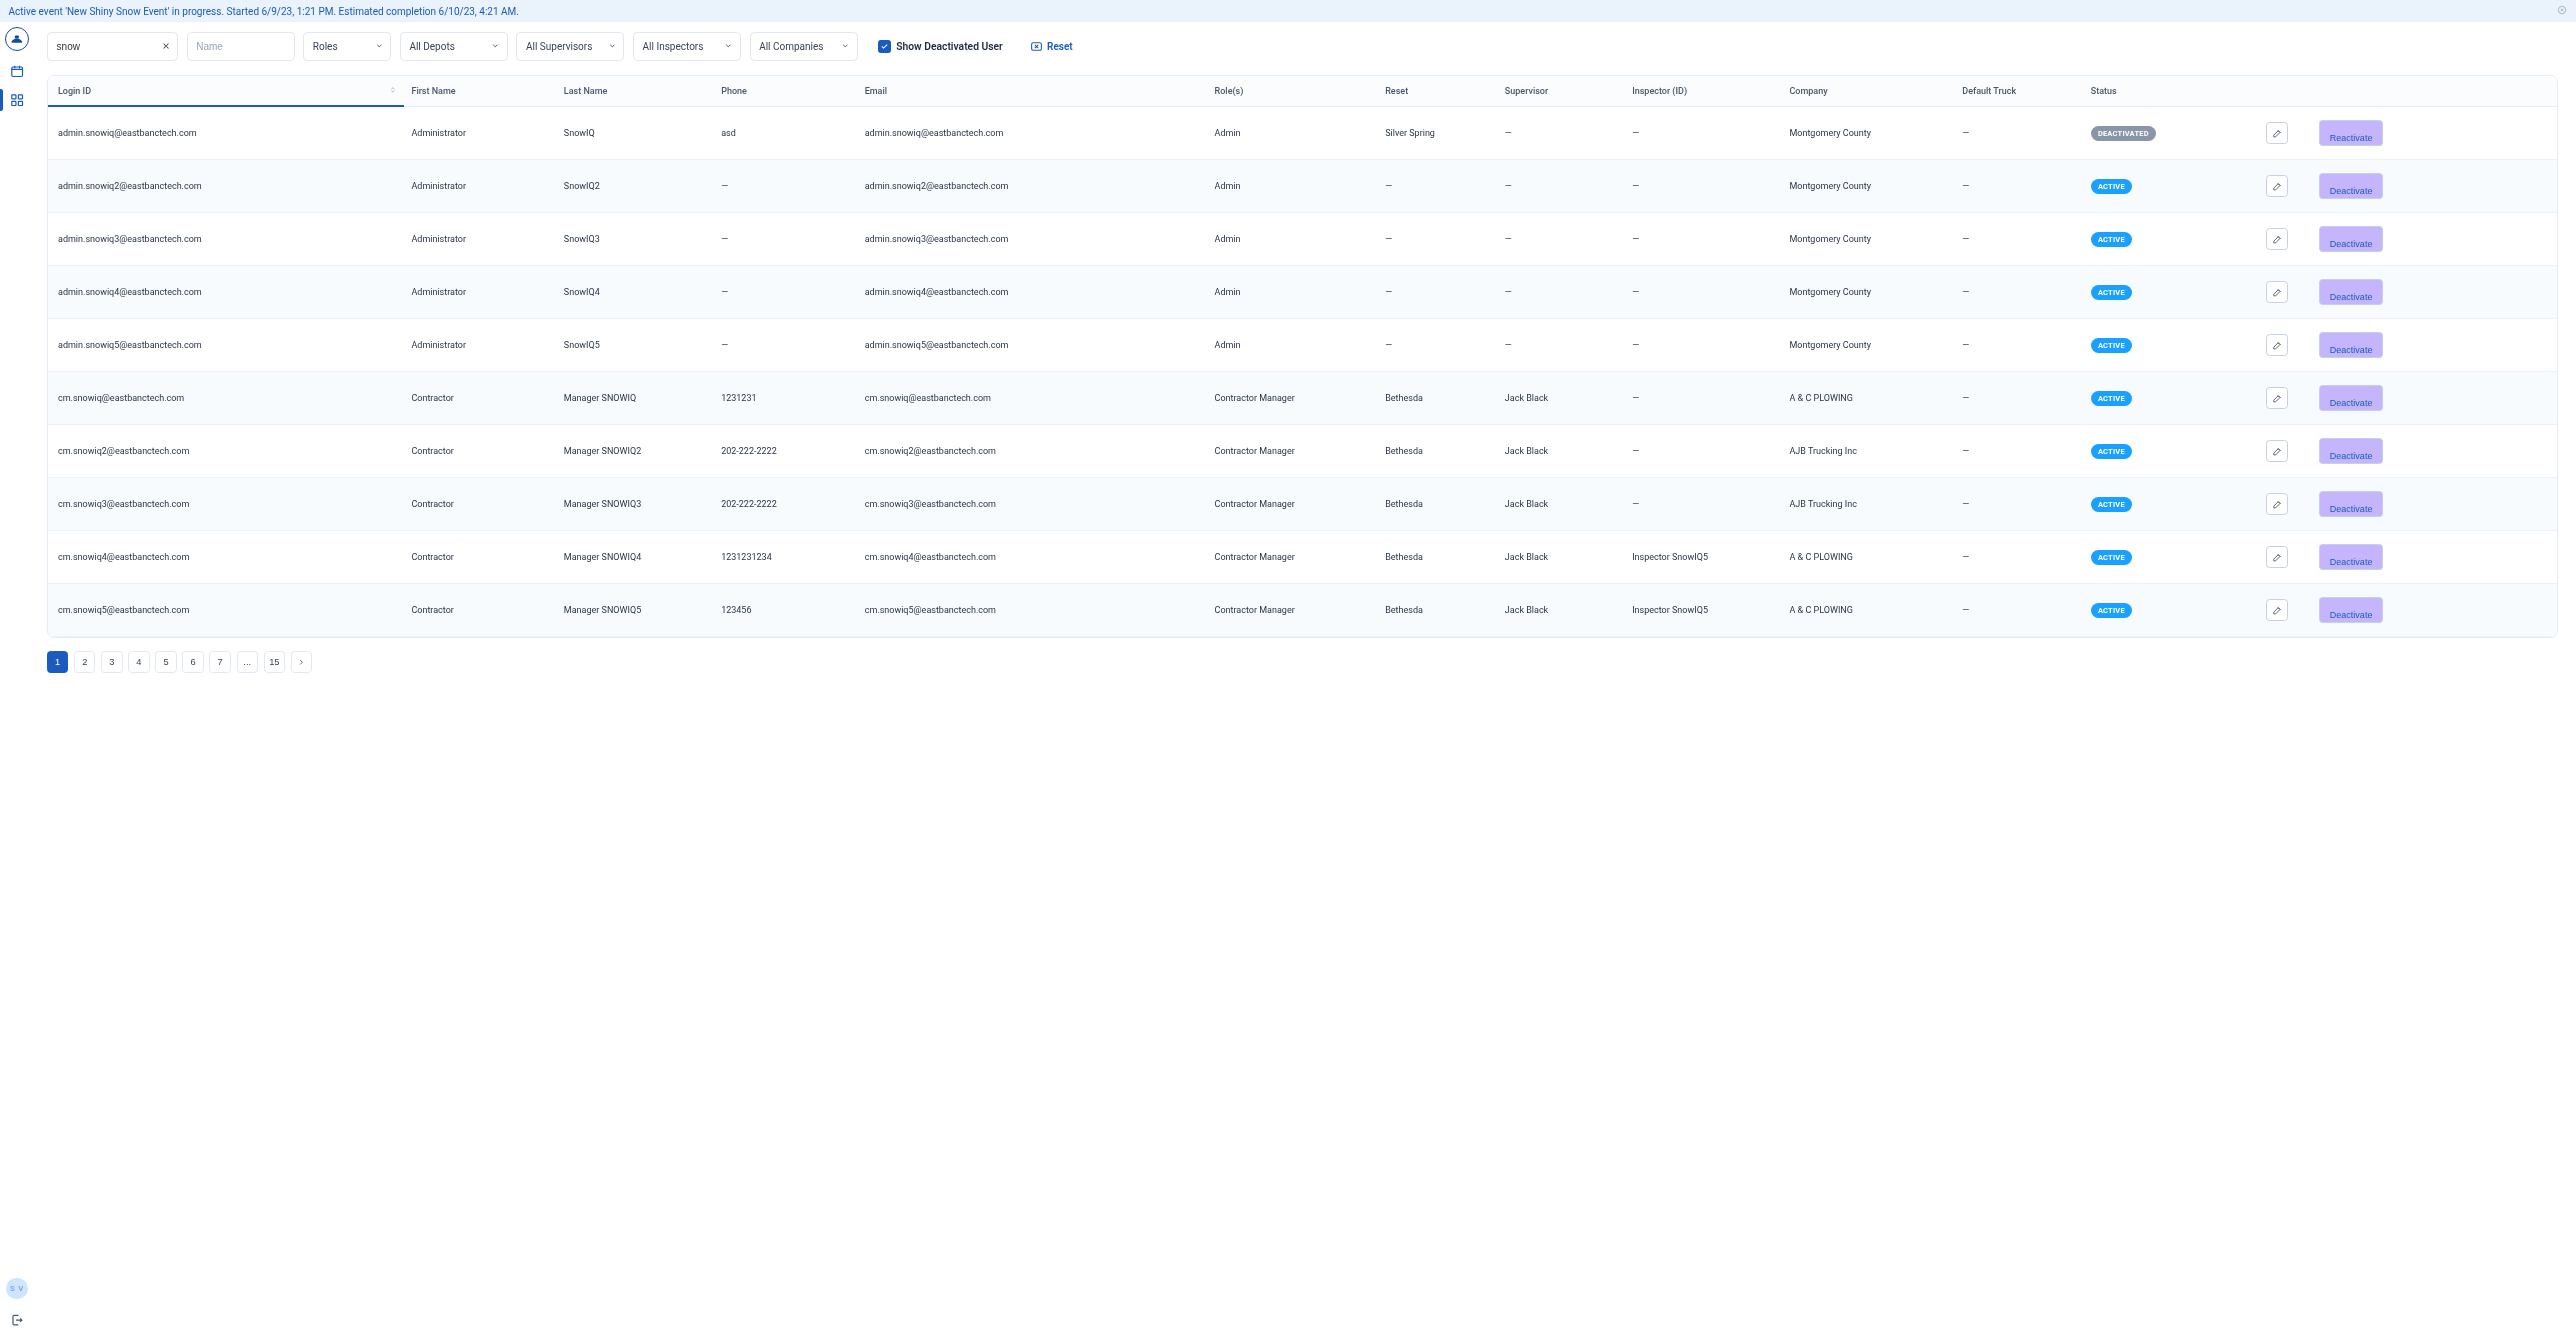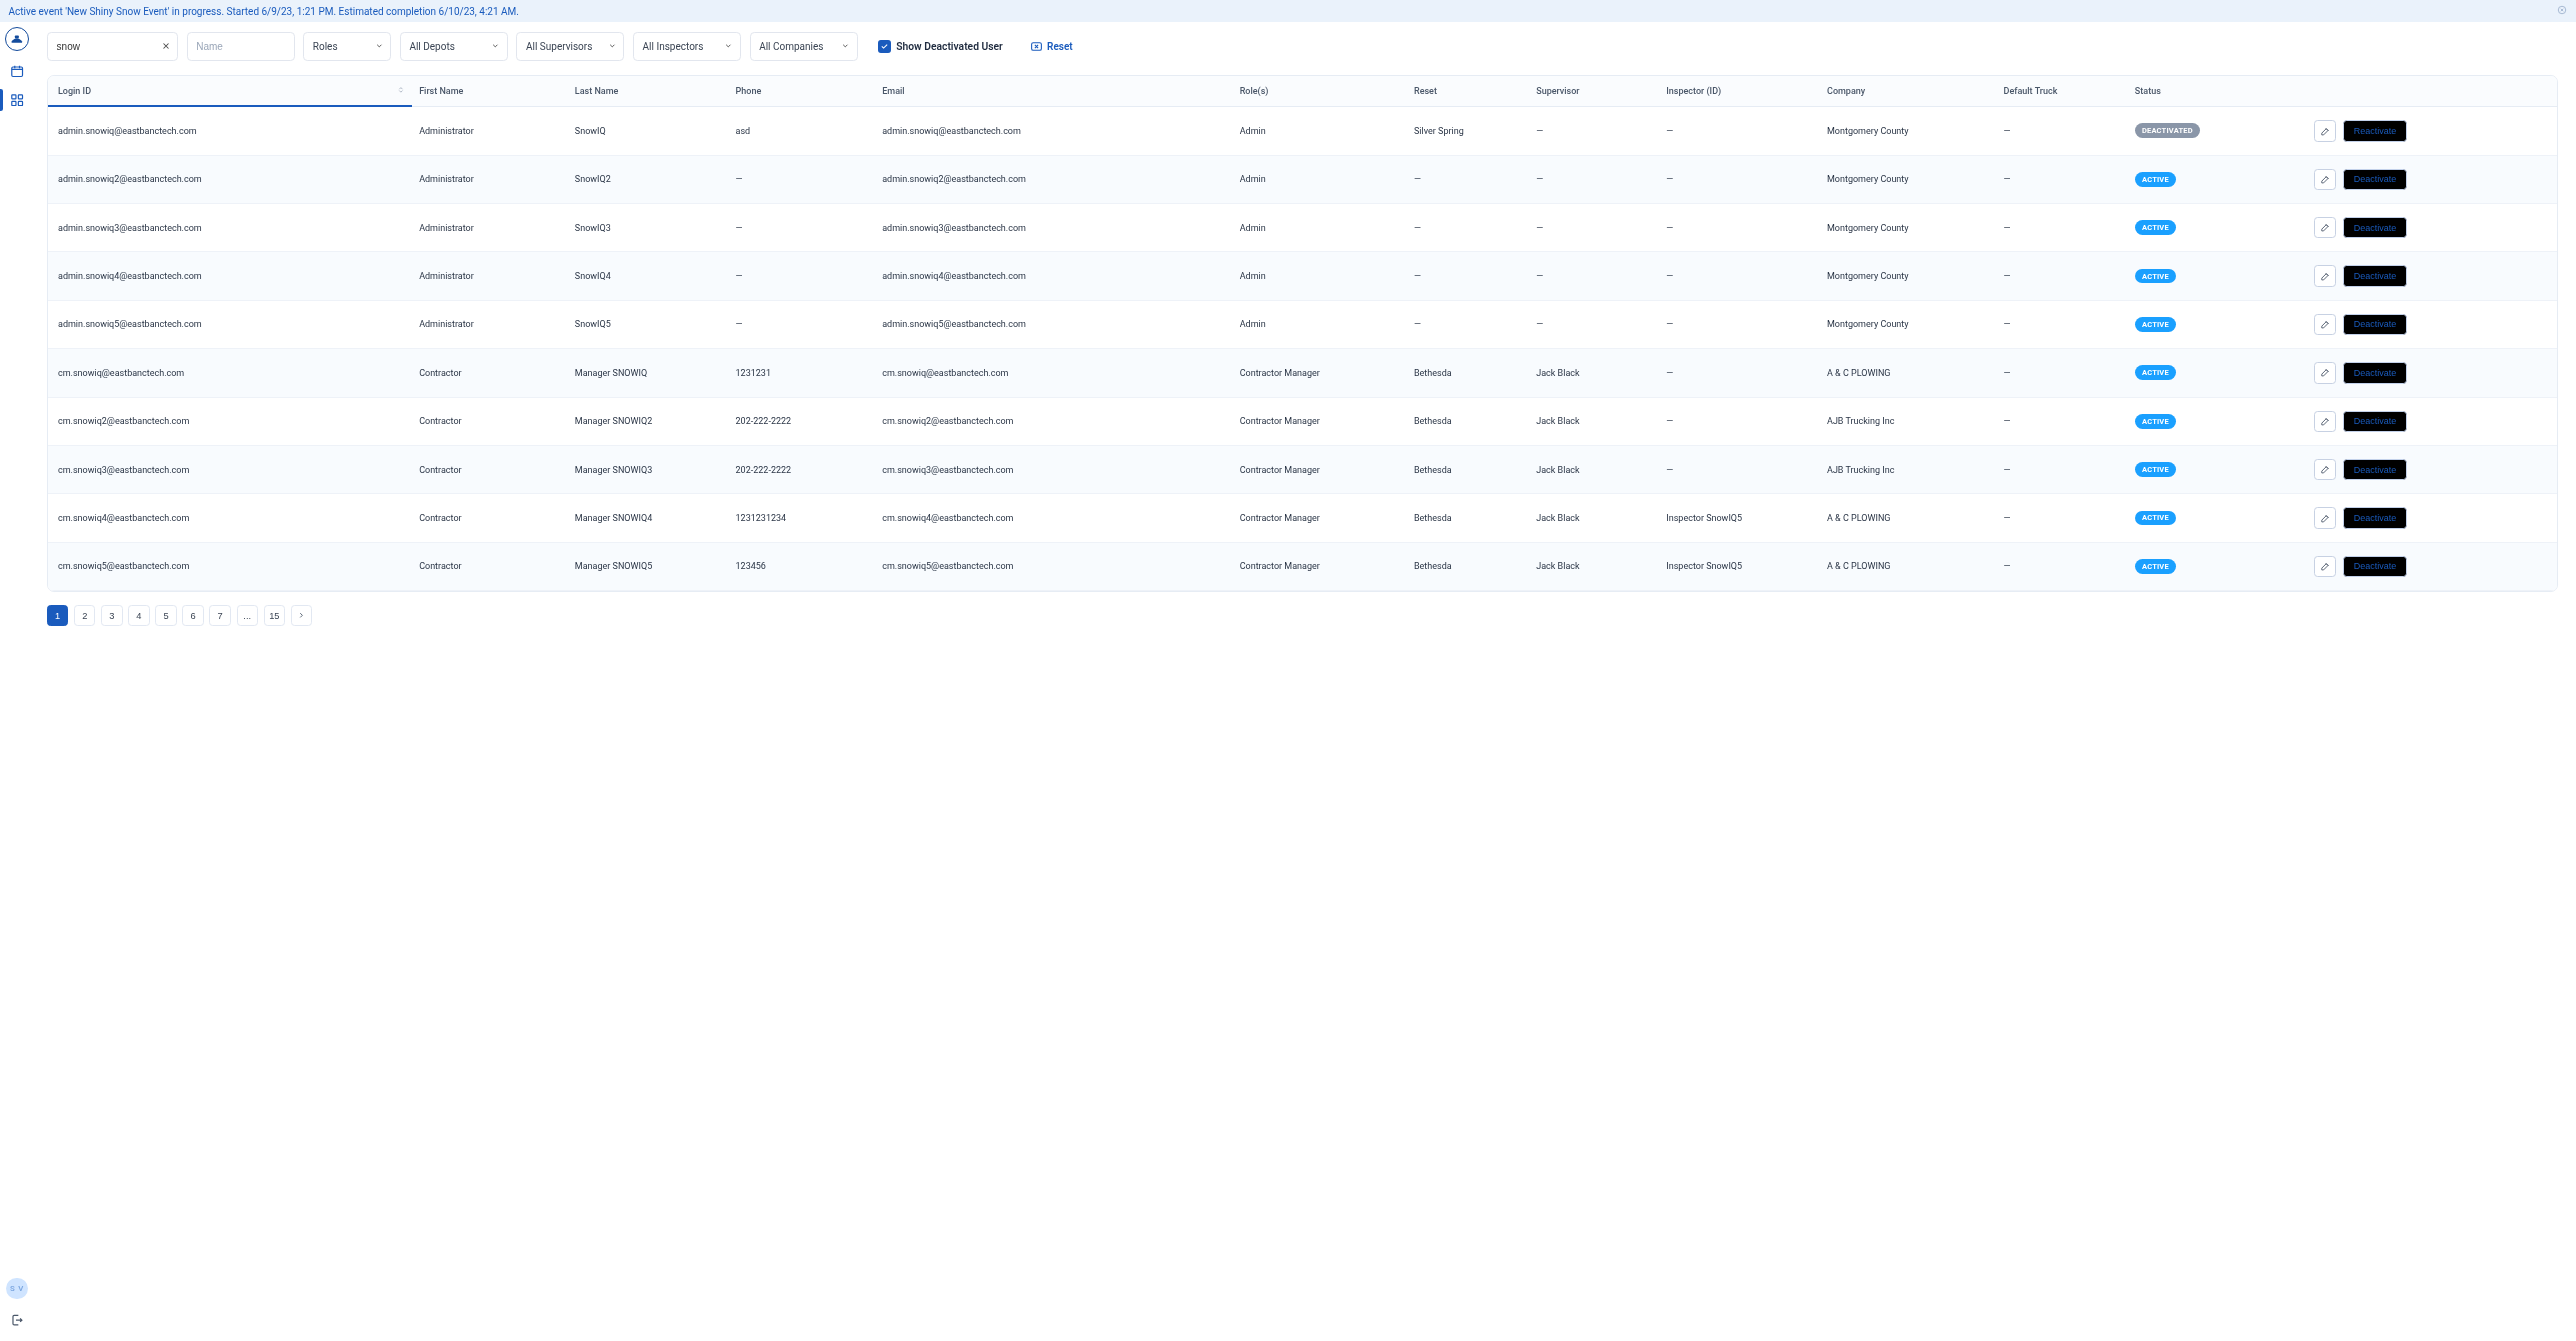--- a/index.html
+++ b/index.html
@@ -46,21 +46,21 @@
 thead th { background: #fafcfe; text-align: left; font-size: 9px; font-weight: 500; color: #4a5769; padding: 10px 7.1px; border-bottom: 0.7px solid #e6ecf4; }
 thead th.login { position: relative; }
 thead th.login::after { content:""; position: absolute; left:0; right:0; bottom:-0.7px; height:1.4px; background:#1a5bbd; }
 .sort-icon { float: right; color:#8a96a8; }
 tbody td { font-size: 9px; color: #2a3546; padding: 13px 7.1px; border-bottom: 0.7px solid #eef2f8; }
 tbody tr:nth-child(even) td { background: #f8fbfe; }
 .badge { display: inline-block; font-size: 7.5px; font-weight: 700; letter-spacing: 0.2px; padding: 2.9px 7.1px; border-radius: 8.6px; color: #fff; }
 .badge.active { background: #1aa0ff; }
 .badge.deact  { background: #8a96a8; }
 .icon-btn { width: 21.4px; height: 21.4px; border: 0.7px solid #c7d1e3; border-radius: 3.6px; background:#fff; display: flex; align-items: center; justify-content: center; cursor: pointer; color:#4a5769; }
-.act-btn { border: 0.7px solid #c3d1ea; color: #1a5bbd; background: #000000; border-radius: 3.6px; height: 21.4px; padding: 0 10px; font-size: 9px; font-weight: 500; cursor: pointer; }
+.act-btn { border: 0.7px solid #c3d1ea; color: #1a5bbd; background: #c4b5fd; border-radius: 3.6px; height: 21.4px; padding: 12px 10px; font-size: 9px; font-weight: 500; cursor: pointer; margin-left: 24px; }
 .actions-cell { display: flex; align-items: center; gap: 7.1px; }
 
 .pagination { display: flex; gap: 5.7px; margin-top: 13px; }
 .page-btn { width: 21.4px; height: 21.4px; border: 0.7px solid #e2e8f2; border-radius: 3.6px; background: #fff; display: flex; align-items: center; justify-content: center; font-size: 9.3px; color: #3a4453; cursor: pointer; }
 .page-btn.current { background: #1a5bbd; border-color: #1a5bbd; color: #fff; }
 .page-btn.chev { color: #4a5769; }
 
 
 th:nth-child(1), td:nth-child(1) { width: 125px; padding-left: 10px; }
 th:nth-child(2), td:nth-child(2) { width: 58px; }

